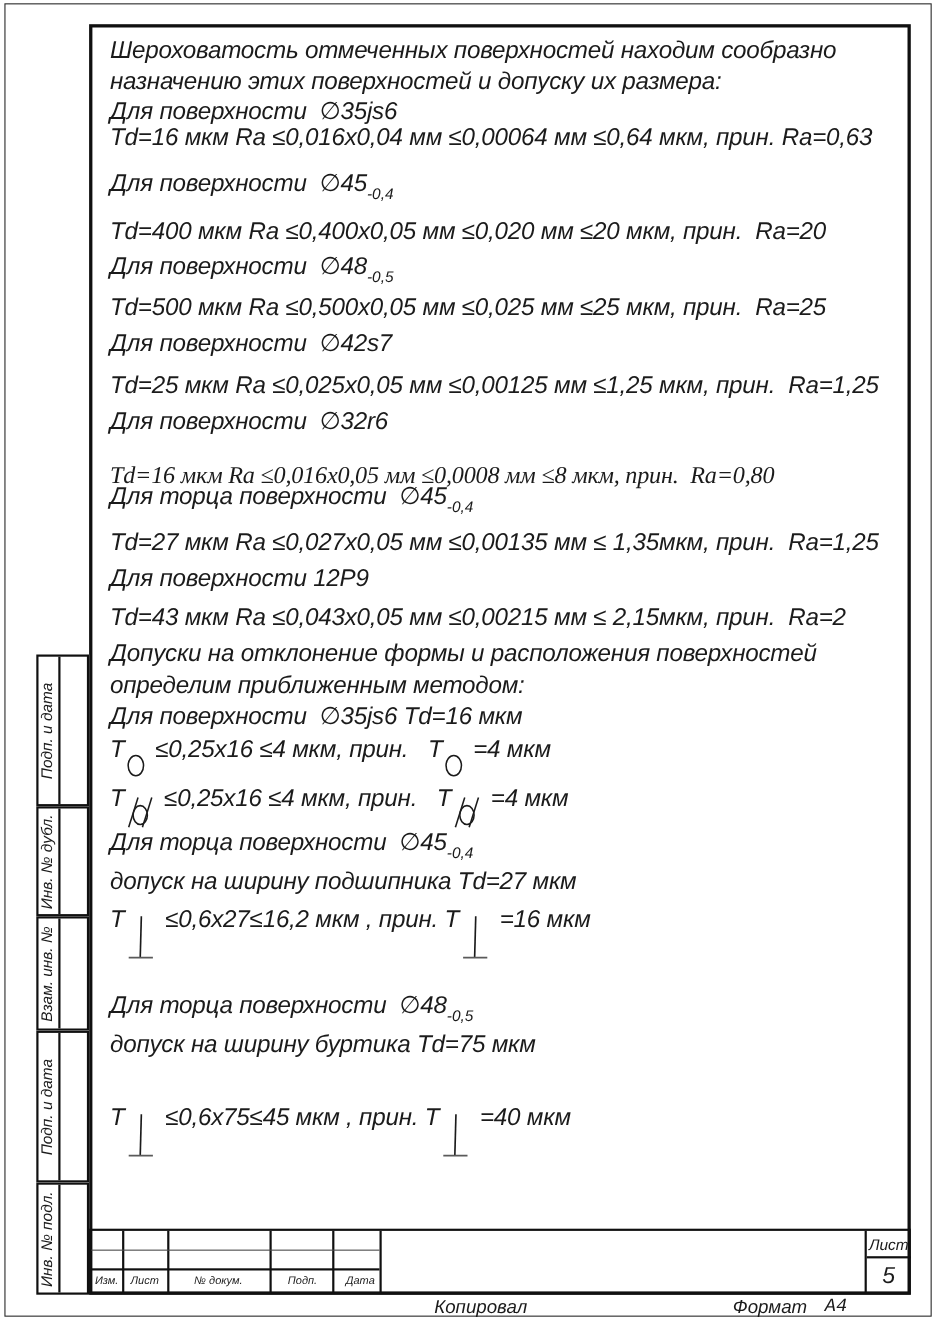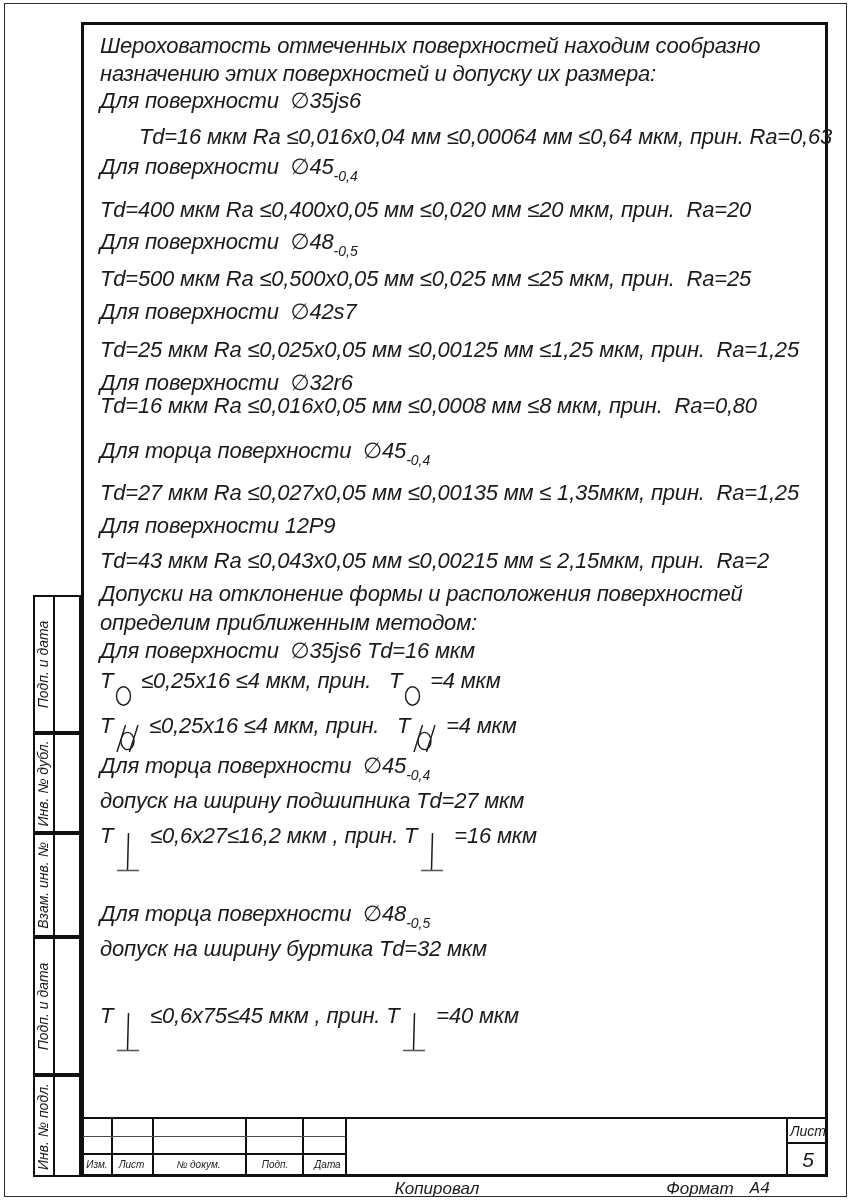--- a/index.html
+++ b/index.html
@@ -74,29 +74,29 @@
 
 <div class="page">
 
   <div class="outer-border abs"></div>
   <div class="main-frame abs"></div>
 
   <div id="content">
       <div class="tline" style="top: 33px;"><span>Шероховатость отмеченных поверхностей находим сообразно</span></div>
       <div class="tline" style="top: 61px;"><span>назначению этих поверхностей и допуску их размера:</span></div>
       <div class="tline" style="top: 88px;"><span>Для поверхности  ∅35js6</span></div>
-      <div class="tline" style="top: 124px; margin-left: 39px;"><span>Td=16 мкм Ra ≤0,016x0,04 мм ≤0,00064 мм ≤0,64 мкм, прин. Ra=0,63</span></div>
+      <div class="tline" style="top: 112px;"><span>Td=16 мкм Ra ≤0,016x0,04 мм ≤0,00064 мм ≤0,64 мкм, прин. Ra=0,63</span></div>
       <div class="tline" style="top: 154px;"><span>Для поверхности  ∅45</span><span class="sub">-0,4</span></div>
       <div class="tline" style="top: 197px;"><span>Td=400 мкм Ra ≤0,400x0,05 мм ≤0,020 мм ≤20 мкм, прин.  Ra=20</span></div>
       <div class="tline" style="top: 229px;"><span>Для поверхности  ∅48</span><span class="sub">-0,5</span></div>
       <div class="tline" style="top: 266px;"><span>Td=500 мкм Ra ≤0,500x0,05 мм ≤0,025 мм ≤25 мкм, прин.  Ra=25</span></div>
       <div class="tline" style="top: 299px;"><span>Для поверхности  ∅42s7</span></div>
       <div class="tline" style="top: 337px;"><span>Td=25 мкм Ra ≤0,025x0,05 мм ≤0,00125 мм ≤1,25 мкм, прин.  Ra=1,25</span></div>
       <div class="tline" style="top: 370px;"><span>Для поверхности  ∅32r6</span></div>
-      <div class="tline" style="top: 393px;"><span>Td=16 мкм Ra ≤0,016x0,05 мм ≤0,0008 мм ≤8 мкм, прин.  Ra=0,80</span></div>
+      <div class="tline" style="top: 419px; font-family: Liberation Serif, serif;"><span>Td=16 мкм Ra ≤0,016x0,05 мм ≤0,0008 мм ≤8 мкм, прин.  Ra=0,80</span></div>
       <div class="tline" style="top: 438px;"><span>Для торца поверхности  ∅45</span><span class="sub">-0,4</span></div>
       <div class="tline" style="top: 480px;"><span>Td=27 мкм Ra ≤0,027x0,05 мм ≤0,00135 мм ≤ 1,35мкм, прин.  Ra=1,25</span></div>
       <div class="tline" style="top: 513px;"><span>Для поверхности 12P9</span></div>
       <div class="tline" style="top: 548px;"><span>Td=43 мкм Ra ≤0,043x0,05 мм ≤0,00215 мм ≤ 2,15мкм, прин.  Ra=2</span></div>
       <div class="tline" style="top: 581px;"><span>Допуски на отклонение формы и расположения поверхностей</span></div>
       <div class="tline" style="top: 610px;"><span>определим приближенным методом:</span></div>
       <div class="tline" style="top: 638px;"><span>Для поверхности  ∅35js6 Td=16 мкм</span></div>
       <div class="tline" style="top: 668px;"><span>T</span><span class="sym sym-circularity"><svg width="19" height="23" viewBox="0 0 19 23">
             <ellipse cx="9.5" cy="12" rx="7" ry="9.2" fill="none" stroke="#1b1b1b" stroke-width="1.4"></ellipse>
           </svg></span><span> ≤0,25x16 ≤4 мкм, прин.   </span><span>T</span><span class="sym sym-circularity"><svg width="19" height="23" viewBox="0 0 19 23">
@@ -114,21 +114,21 @@
       <div class="tline" style="top: 753px;"><span>Для торца поверхности  ∅45</span><span class="sub">-0,4</span></div>
       <div class="tline" style="top: 788px;"><span>допуск на ширину подшипника Td=27 мкм</span></div>
       <div class="tline" style="top: 823px;"><span>T</span><span class="sym sym-perpendicularity"><svg width="24" height="42" viewBox="0 0 24 42">
             <line x1="12.5" y1="1" x2="11.5" y2="38" stroke="#1b1b1b" stroke-width="1.5"></line>
             <line x1="1" y1="38.5" x2="23" y2="38.5" stroke="#5a5a5a" stroke-width="1.6"></line>
           </svg></span><span> ≤0,6x27≤16,2 мкм , прин. </span><span>T</span><span class="sym sym-perpendicularity"><svg width="24" height="42" viewBox="0 0 24 42">
             <line x1="12.5" y1="1" x2="11.5" y2="38" stroke="#1b1b1b" stroke-width="1.5"></line>
             <line x1="1" y1="38.5" x2="23" y2="38.5" stroke="#5a5a5a" stroke-width="1.6"></line>
           </svg></span><span> =16 мкм</span></div>
       <div class="tline" style="top: 901px;"><span>Для торца поверхности  ∅48</span><span class="sub">-0,5</span></div>
-      <div class="tline" style="top: 936px;"><span>допуск на ширину буртика Td=32 мкм</span></div>
+      <div class="tline" style="top: 936px;"><span>допуск на ширину буртика Td=75 мкм</span></div>
       <div class="tline" style="top: 971px; margin-top: 32px;"><span>T</span><span class="sym sym-perpendicularity"><svg width="24" height="42" viewBox="0 0 24 42">
             <line x1="12.5" y1="1" x2="11.5" y2="38" stroke="#1b1b1b" stroke-width="1.5"></line>
             <line x1="1" y1="38.5" x2="23" y2="38.5" stroke="#5a5a5a" stroke-width="1.6"></line>
           </svg></span><span> ≤0,6x75≤45 мкм , прин. </span><span>T</span><span class="sym sym-perpendicularity"><svg width="24" height="42" viewBox="0 0 24 42">
             <line x1="12.5" y1="1" x2="11.5" y2="38" stroke="#1b1b1b" stroke-width="1.5"></line>
             <line x1="1" y1="38.5" x2="23" y2="38.5" stroke="#5a5a5a" stroke-width="1.6"></line>
           </svg></span><span> =40 мкм</span></div>
     </div>
 
   <div class="side-cell abs sb1">

